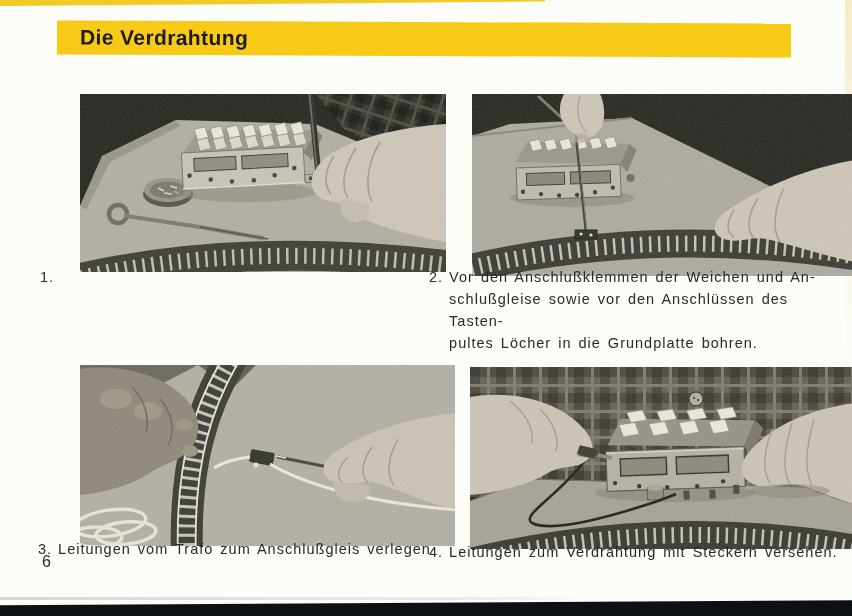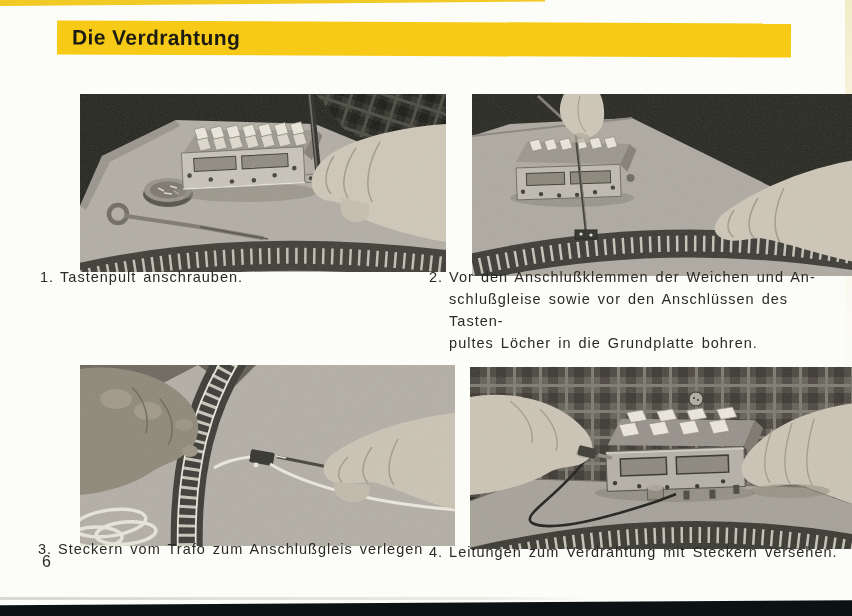--- a/index.html
+++ b/index.html
@@ -28,21 +28,21 @@
     background:linear-gradient(90deg,#d9d7cf,#eceae3 80%,rgba(236,234,227,0));
   }
   
   .title-bar{
     position:absolute;left:57px;top:22px;width:734px;height:34px;
     background:#f6ca16;
     display:flex;align-items:center;box-sizing:border-box;padding-left:11px;
     transform:rotate(0.25deg);
   }
   .title-bar h1{
-    margin:4px;font-size:21px;font-weight:bold;letter-spacing:.4px;color:#1d1c13;
+    margin:12px;font-size:21px;font-weight:bold;letter-spacing:.4px;color:#1d1c13;
   }
   
   .photo{position:absolute;overflow:hidden;background:#26261f;}
   .photo svg{display:block;width:100%;height:100%;}
   #photo1{left:40px;top:78px;width:366px;height:178px;}
   #photo2{left:432px;top:78px;width:383px;height:182px;}
   #photo3{left:40px;top:349px;width:375px;height:181px;}
   #photo4{left:430px;top:351px;width:385px;height:182px;}
   
   .caption{
@@ -350,31 +350,30 @@
       <path d="M 322,56 C 314,82 312,104 320,117" stroke="#a39c8d" stroke-width="1.4" fill="none"></path>
       <path d="M 344,52 C 336,80 334,104 342,118" stroke="#a39c8d" stroke-width="1.4" fill="none"></path>
       <ellipse cx="320" cy="124" rx="40" ry="7" fill="#84806f" opacity="0.45"></ellipse>
     </g>
     <rect width="385" height="182" filter="url(#g4)" opacity="0.16"></rect>
   </svg>
 </figure>
 
 <div class="caption" id="caption1">
   <span class="cap-num">1.</span>
-  <span class="cap-text">Tastenpult anschrauben.</span>
 </div>
 <div class="caption" id="caption2">
   <span class="cap-num">2.</span>
   <span class="cap-text">Vor den Anschlußklemmen der Weichen und An-
 schlußgleise sowie vor den Anschlüssen des Tasten-
 pultes Löcher in die Grundplatte bohren.</span>
 </div>
 <div class="caption" id="caption3">
   <span class="cap-num">3.</span>
-  <span class="cap-text">Steckern vom Trafo zum Anschlußgleis verlegen</span>
+  <span class="cap-text">Leitungen vom Trafo zum Anschlußgleis verlegen</span>
 </div>
 <div class="caption" id="caption4">
   <span class="cap-num">4.</span>
   <span class="cap-text">Leitungen zum Verdrahtung mit Steckern versehen.</span>
 </div>
 
 <div class="page-number">6</div>
 
 <div class="footer-shadow"></div>
 <div class="footer-bar"></div>

